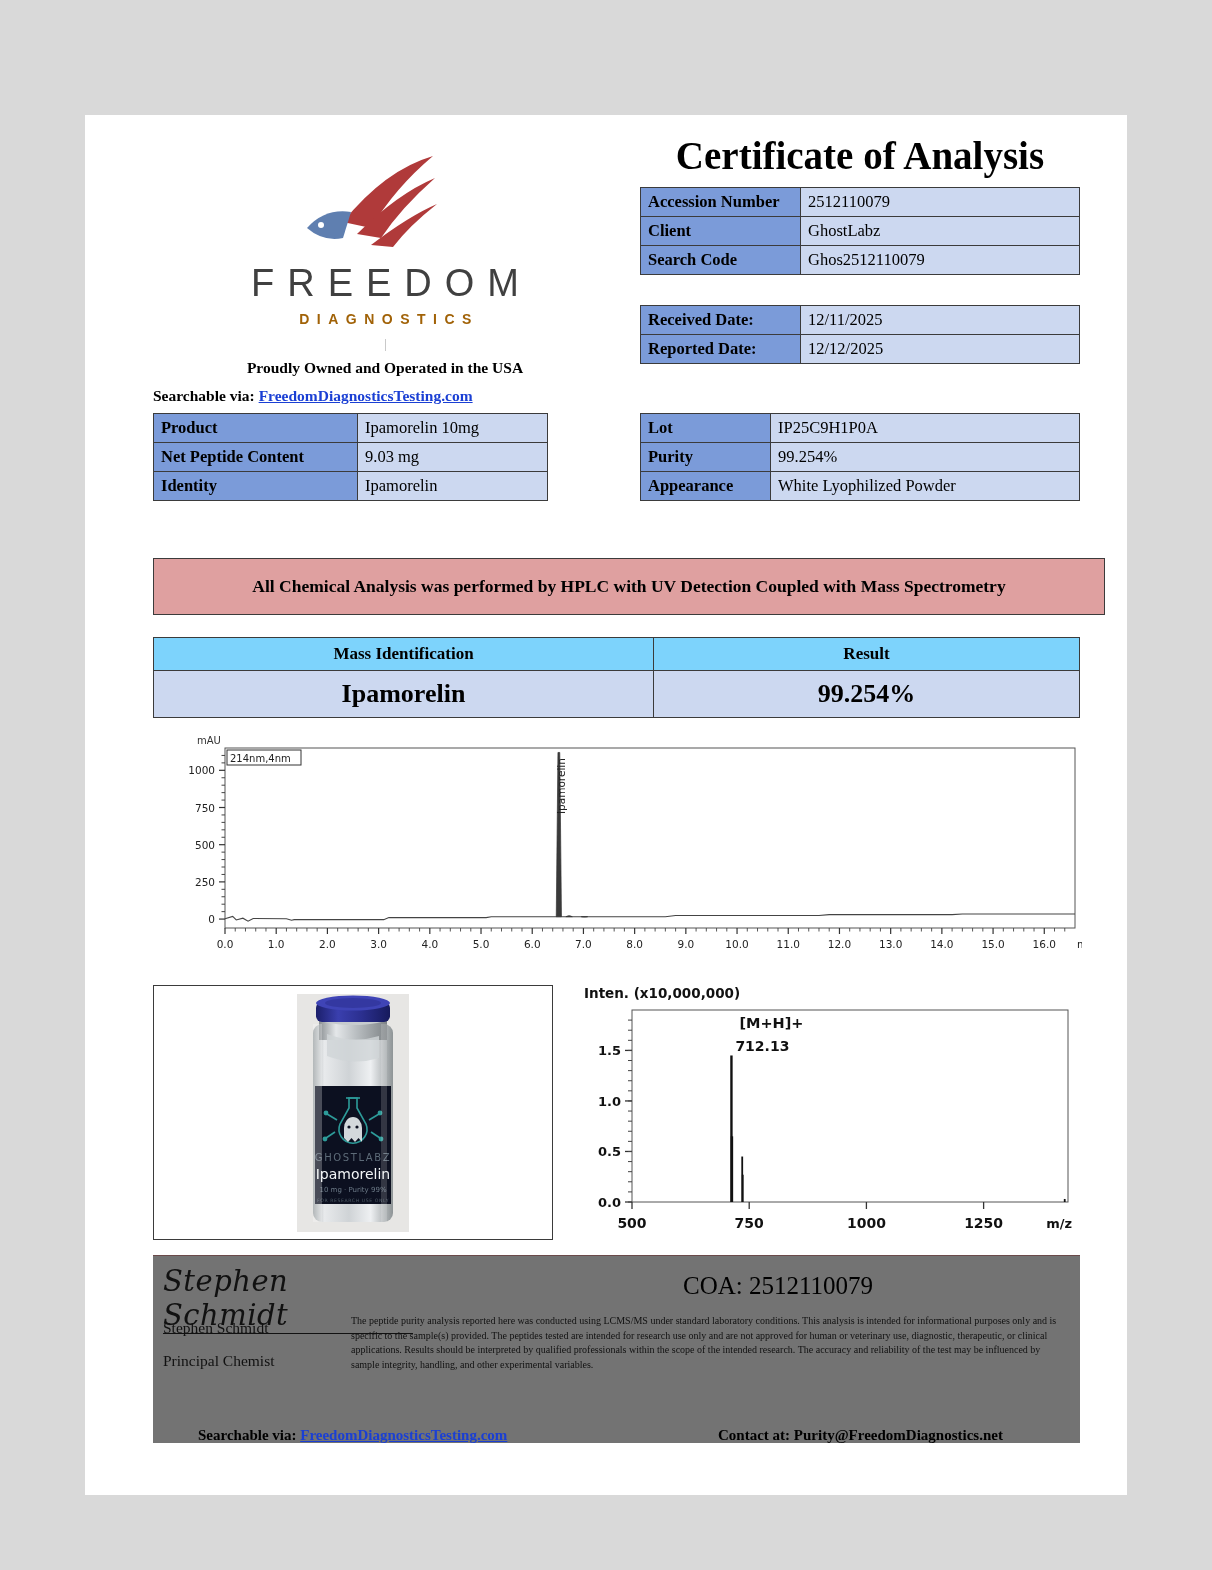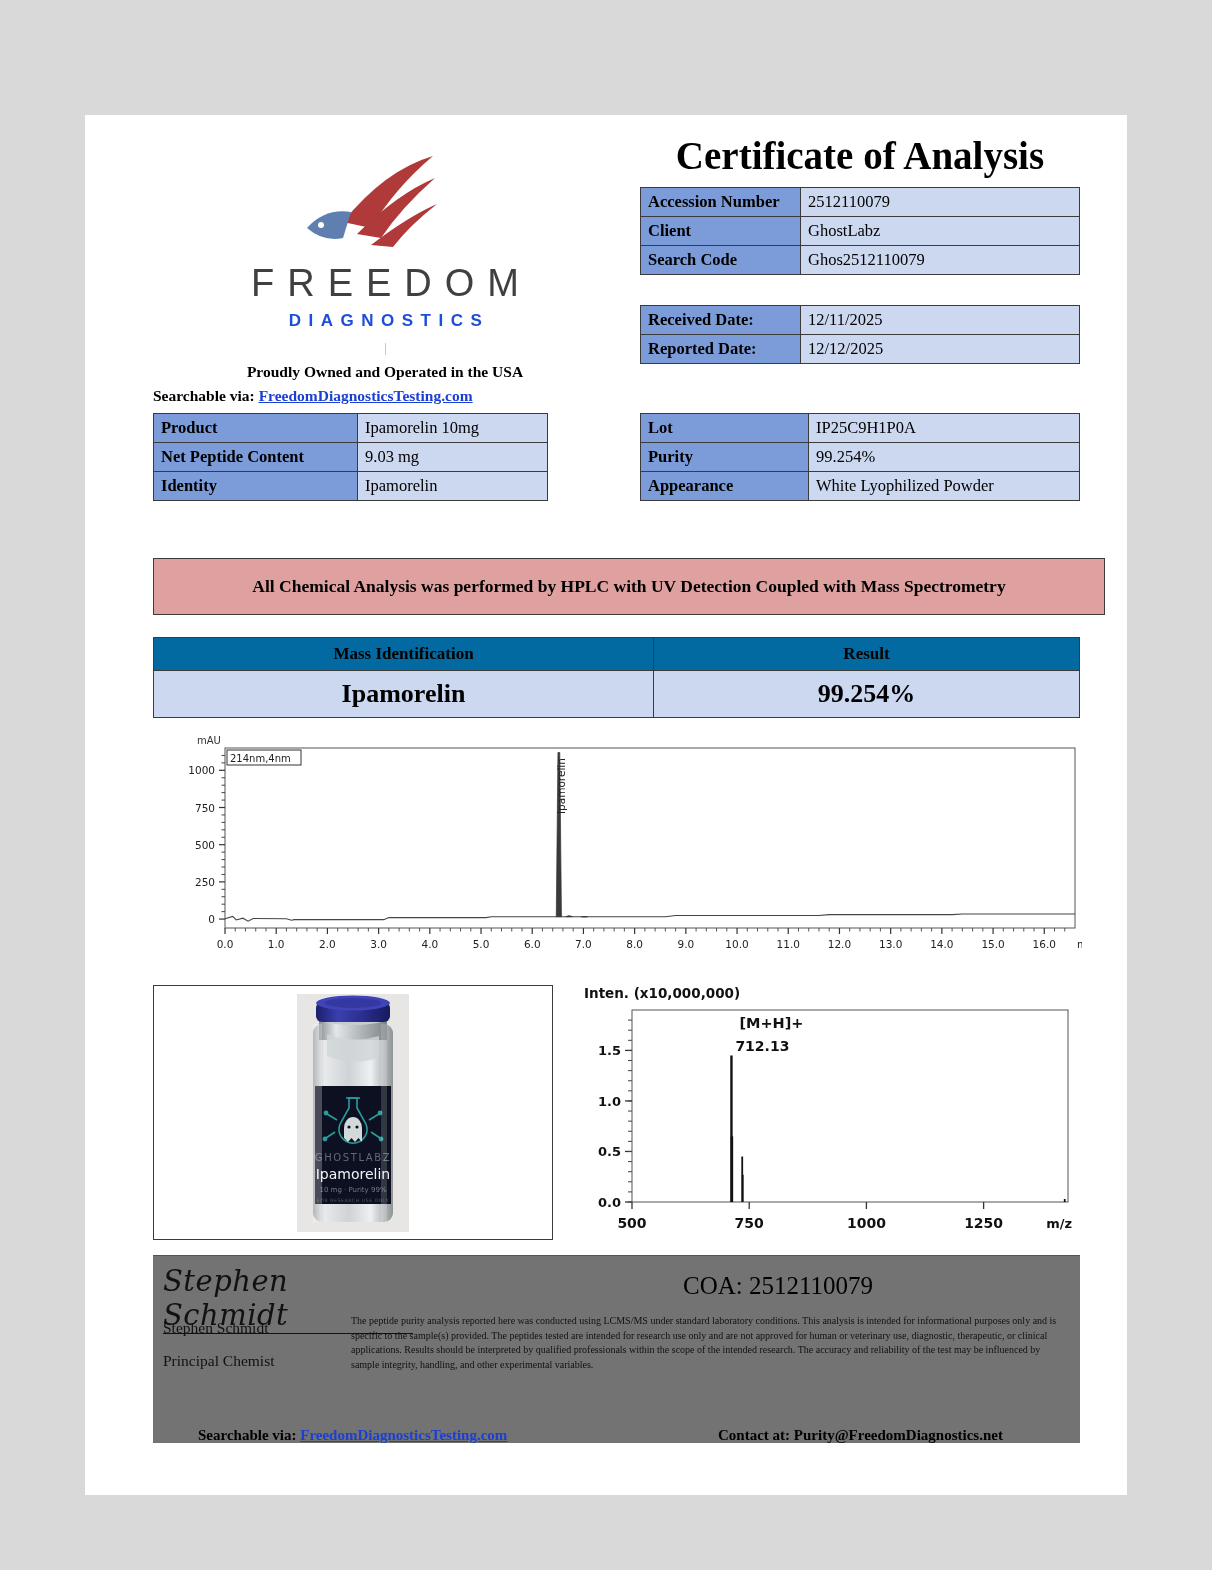--- a/index.html
+++ b/index.html
@@ -21,21 +21,21 @@
 
   .logo-block { position:absolute; left:80px; top:35px; width:440px; text-align:center; }
   .logo-mark { width:200px; height:110px; margin:0 auto; display:block; }
   .logo-word {
     font-family:"Liberation Sans", sans-serif;
     font-size:38px; letter-spacing:13px; color:#404040; font-weight:500;
     margin-top:2px; padding-left:13px;
   }
   .logo-sub {
     font-family:"Liberation Sans", sans-serif;
-    font-size:17px; letter-spacing:7.5px; color:#1d4ed8; font-weight:700;
+    font-size:14px; letter-spacing:7.5px; color:#a16207; font-weight:700;
     margin-top:6px; padding-left:8px;
   }
   .logo-tick { width:1px; height:12px; background:#c9c9c9; margin:12px auto 0; }
   .owned { font-size:15.5px; font-weight:bold; margin-top:8px; color:#000; }
 
   .coa-title {
     position:absolute; left:555px; top:18px; width:440px;
     text-align:center; font-size:39px; font-weight:bold; color:#000;
     font-family:"Liberation Serif", serif;
   }
@@ -50,37 +50,37 @@
   #accession-table td.k { width:160px; }
   #dates-table { position:absolute; left:555px; top:190px; width:440px; }
   #dates-table td.k { width:160px; }
 
   .searchable-top { position:absolute; left:68px; top:272px; font-size:15.5px; font-weight:bold; }
   .searchable-top a, .link { color:#1a3fd4; text-decoration:underline; }
 
   #product-table { position:absolute; left:68px; top:298px; width:395px; }
   #product-table td.k { width:204px; }
   #lot-table { position:absolute; left:555px; top:298px; width:440px; }
-  #lot-table td.k { width:168px; }
+  #lot-table td.k { width:130px; }
 
   
   .banner {
     position:absolute; left:68px; top:443px; width:952px; height:57px;
     background:#dfa0a0; border:1.6px solid #3b3b3b;
     display:flex; align-items:center; justify-content:center;
     font-size:17.5px; font-weight:bold; color:#000; text-align:center;
   }
 
   
   table.massid {
     position:absolute; left:68px; top:522px; width:927px;
     border-collapse:collapse; border:1.6px solid #3b3b3b; table-layout:fixed;
   }
   table.massid td { border:1.2px solid #3b3b3b; text-align:center; }
-  table.massid .hdr { height:33px; font-size:17px; font-weight:bold; background:#0369a1; }
+  table.massid .hdr { height:33px; font-size:17px; font-weight:bold; background:#7dd3fc; }
   table.massid .val { height:47px; font-size:26px; font-weight:bold; background:#ccd8f0; }
   table.massid col.c1 { width:500px; }
 
   
   .chrom { position:absolute; left:62px; top:615px; width:935px; height:245px; }
   .chrom svg { display:block; }
 
   
   .photo-panel {
     position:absolute; left:68px; top:870px; width:400px; height:255px;

